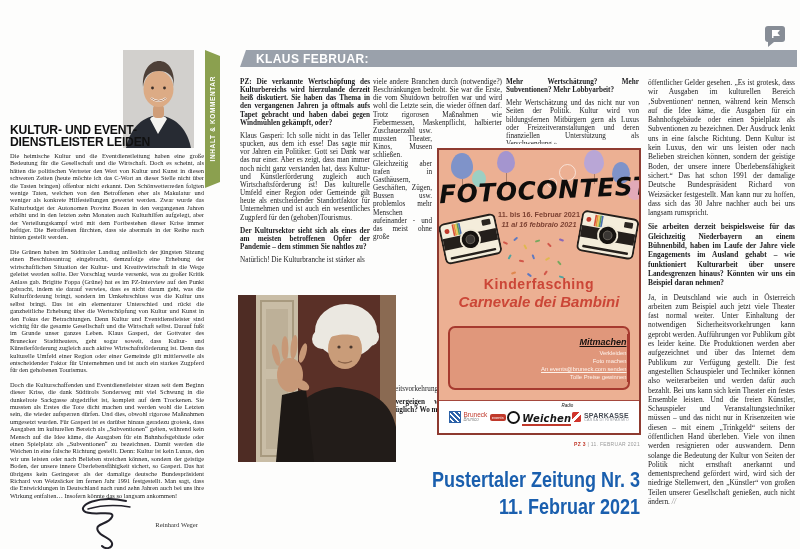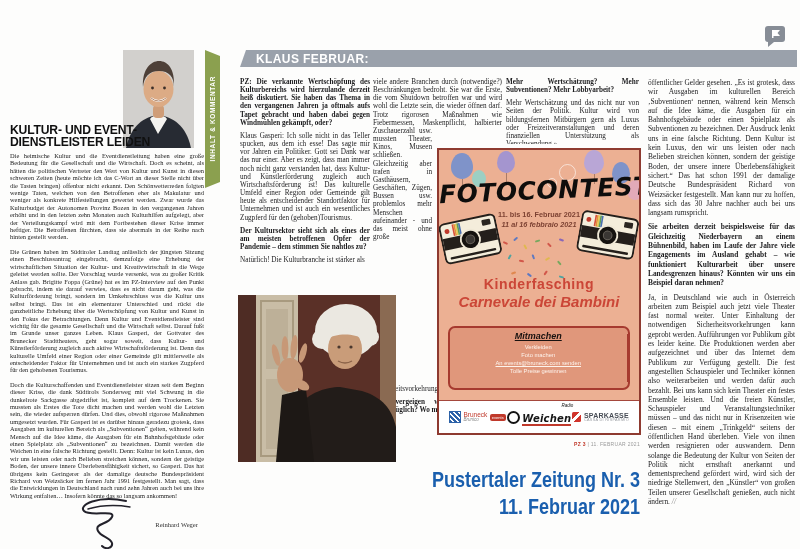--- a/index.html
+++ b/index.html
@@ -62,21 +62,21 @@
   .cam.l{left:2px;top:64px;transform:rotate(-12deg);}
   .cam.r{left:140px;top:60px;transform:rotate(10deg);}
   .confetti{position:absolute;left:62px;top:86px;width:76px;height:52px;}
   .confetti i{position:absolute;width:5px;height:1.6px;border-radius:1px;display:block;}
   .adhead-de{position:absolute;left:0;top:126px;width:100%;text-align:center;
       font-family:"Liberation Sans",sans-serif;font-weight:900;font-size:14px;color:#cb4637;letter-spacing:.6px;}
   .adhead-it{position:absolute;left:0;top:143px;width:100%;text-align:center;
       font-family:"Liberation Sans",sans-serif;font-weight:900;font-style:italic;font-size:15px;color:#cb4637;}
   .adbox{position:absolute;left:9px;top:176px;width:182px;height:64px;border:2px solid #a63a2f;
       border-radius:7px;background:rgba(195,92,70,.30);display:flex;box-sizing:border-box;}
-  .adcol{flex:1;padding-top:3px;text-align:center;}
+  .adcol{flex:1;padding-top:9px;text-align:right;}
   .adcolh{font-family:"Liberation Sans",sans-serif;font-weight:bold;font-style:italic;font-size:9px;
       color:#191210;text-decoration:underline;margin-bottom:2px;}
   .aditem{font-family:"Liberation Sans",sans-serif;font-size:5.8px;line-height:8px;color:#fdf3ec;}
   .aditem.u{text-decoration:underline;}
   .addiv{width:1.5px;background:#a63a2f;margin:6px 0;}
   .adlogos{position:absolute;left:0;bottom:0;width:100%;height:33px;background:#fff;
       border-top:1.5px solid #a5473c;display:flex;align-items:center;justify-content:space-between;
       padding:0 10px;box-sizing:border-box;}
   .logo{display:flex;align-items:center;gap:2.5px;}
   .bk-emblem{width:10px;height:10px;background:repeating-linear-gradient(45deg,#2d62a8 0 2px,#fff 2px 3.5px);

